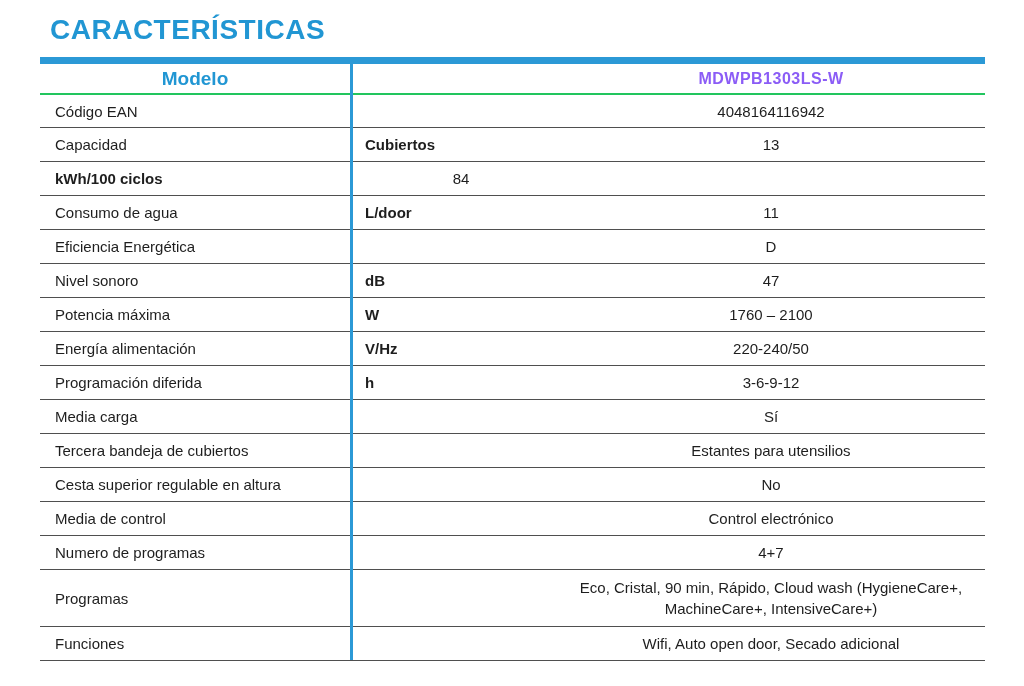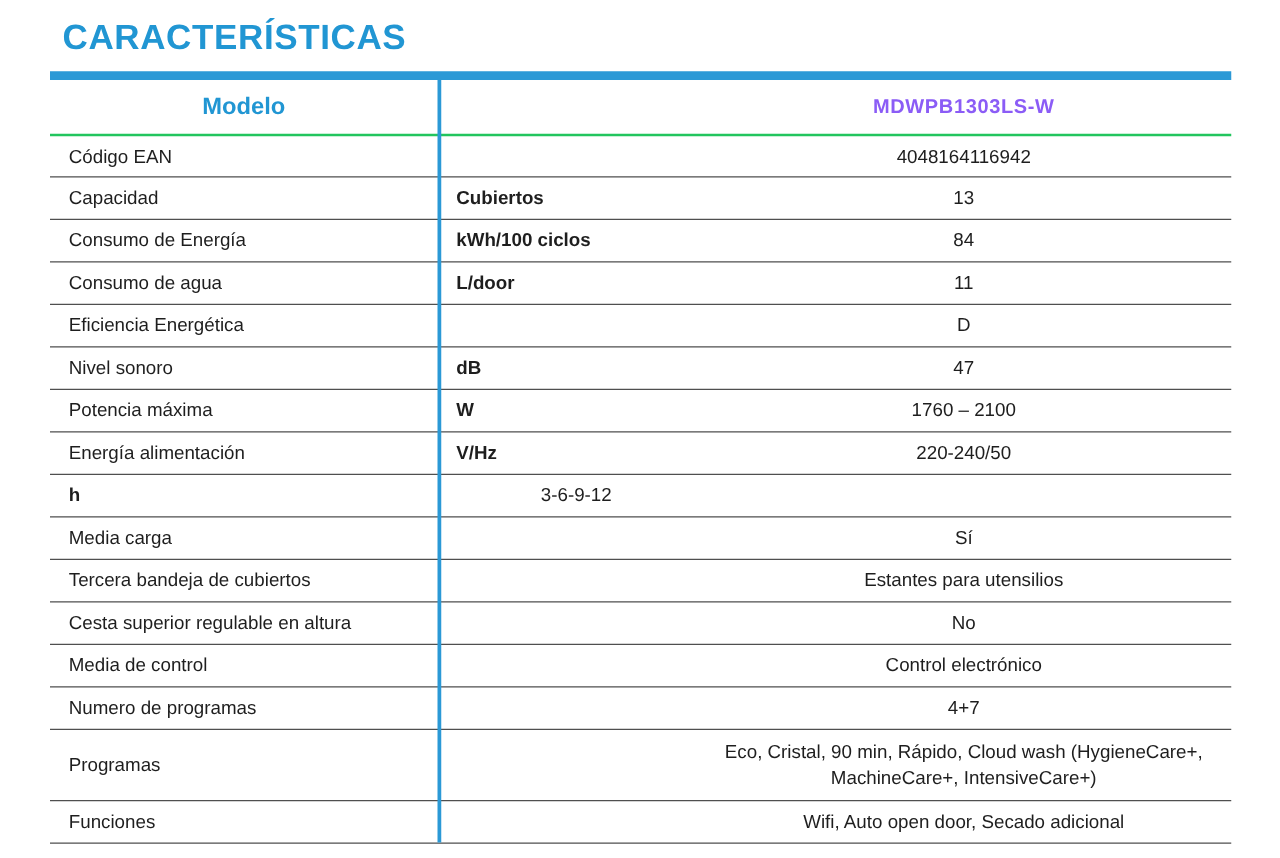--- a/index.html
+++ b/index.html
@@ -48,21 +48,21 @@
     width: 100%;
   }
   .cell {
     display: flex;
     align-items: center;
   }
   .c-label { width: 310px; padding-left: 15px; }
   .c-unit  { width: 207px; padding-left: 15px; font-weight: bold; }
   .c-value { width: 428px; justify-content: center; text-align: center; }
 
-  .header-row { height: 43px; }
+  .header-row { height: 29px; }
   .header-row .c-label {
     justify-content: center;
     padding-left: 0;
     font-size: 19px;
     font-weight: bold;
     color: #2196d3;
   }
   .header-row .c-value {
     font-size: 16px;
     font-weight: bold;
@@ -97,21 +97,20 @@
       <div class="cell c-value">4048164116942</div>
     </div>
 
     <div class="row data-row">
       <div class="cell c-label">Capacidad</div>
       <div class="cell c-unit">Cubiertos</div>
       <div class="cell c-value">13</div>
     </div>
 
     <div class="row data-row">
-      <div class="cell c-label">Consumo de Energía</div>
       <div class="cell c-unit">kWh/100 ciclos</div>
       <div class="cell c-value">84</div>
     </div>
 
     <div class="row data-row">
       <div class="cell c-label">Consumo de agua</div>
       <div class="cell c-unit">L/door</div>
       <div class="cell c-value">11</div>
     </div>
 
@@ -133,20 +132,21 @@
       <div class="cell c-value">1760 – 2100</div>
     </div>
 
     <div class="row data-row">
       <div class="cell c-label">Energía alimentación</div>
       <div class="cell c-unit">V/Hz</div>
       <div class="cell c-value">220-240/50</div>
     </div>
 
     <div class="row data-row">
+      <div class="cell c-label">Programación diferida</div>
       <div class="cell c-unit">h</div>
       <div class="cell c-value">3-6-9-12</div>
     </div>
 
     <div class="row data-row">
       <div class="cell c-label">Media carga</div>
       <div class="cell c-unit"></div>
       <div class="cell c-value">Sí</div>
     </div>
 

